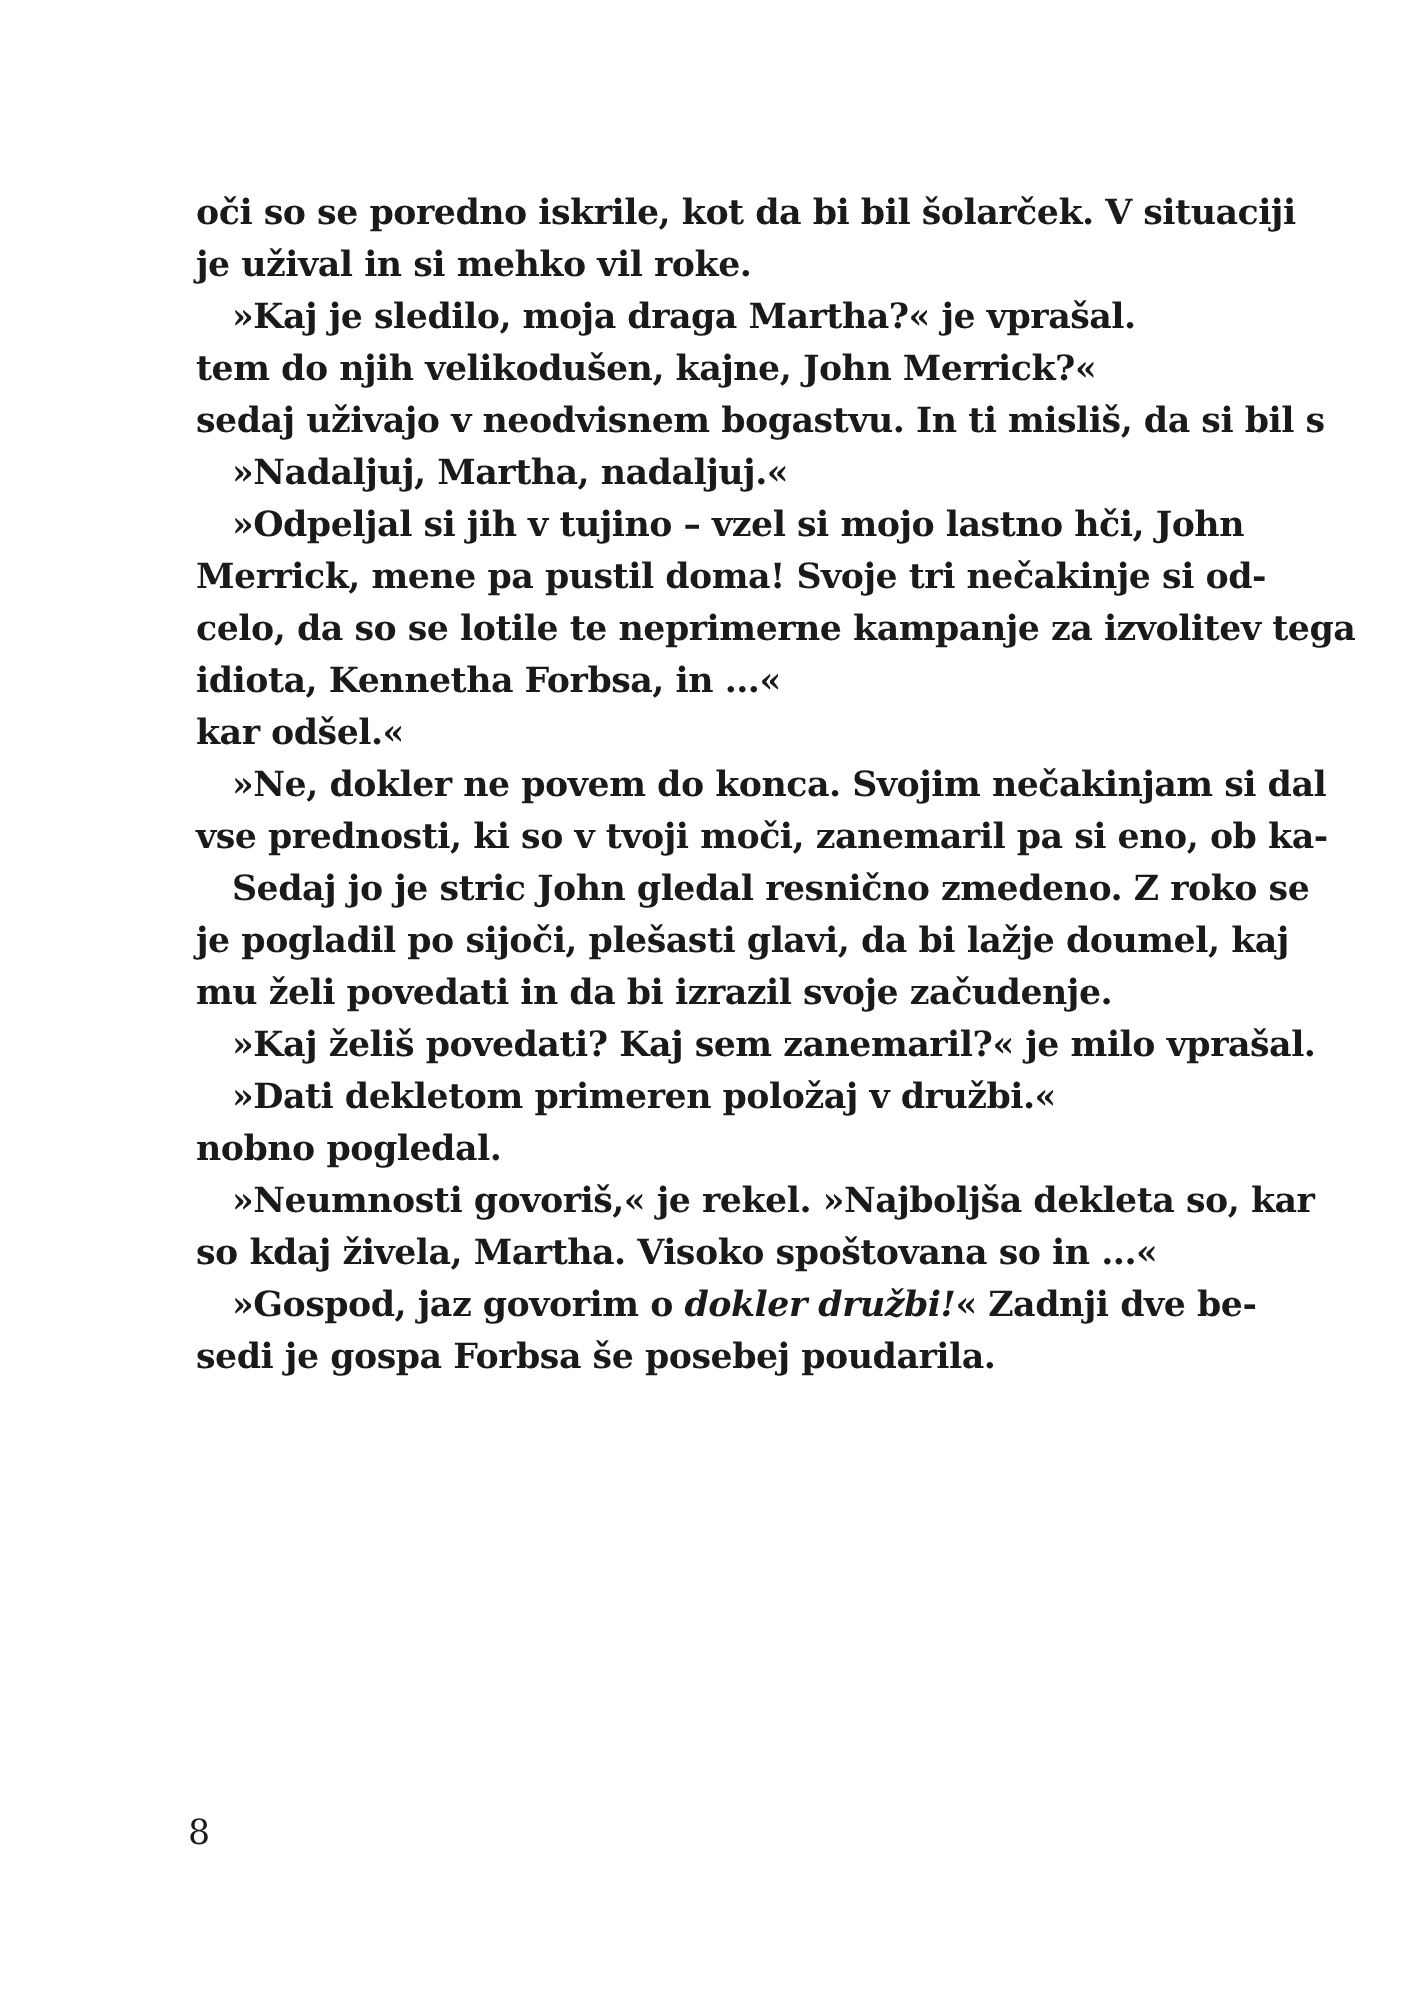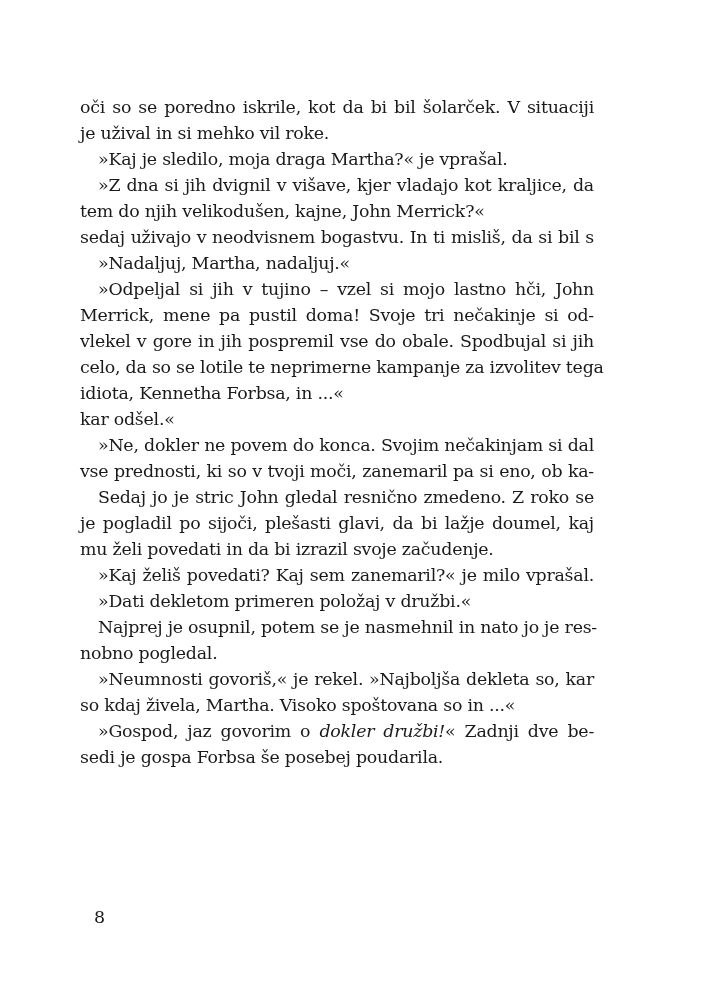--- a/index.html
+++ b/index.html
@@ -10,23 +10,24 @@
     body {
       width: 704px;
       height: 1000px;
       position: relative;
       overflow: hidden;
       font-family: "DejaVu Serif", "Liberation Serif", serif;
       color: #1a1a1a;
     }
     .page {
       position: absolute;
-      left: 80px;
+      left: 98px;
       top: 94px;
       width: 514px;
+      font-weight: bold;
     }
     .line {
       display: block;
       height: 26px;
       line-height: 26px;
       font-size: 17.4px;
       white-space: nowrap;
       text-align: justify;
       text-align-last: justify;
       letter-spacing: -0.25px;
@@ -47,38 +48,35 @@
     }
   </style>
 </head>
 <body>
 
 <div class="page">
   <div id="lines">
       <span class="line">oči so se poredno iskrile, kot da bi bil šolarček. V situaciji</span>
       <span class="line last">je užival in si mehko vil roke.</span>
       <span class="line indent last">»Kaj je sledilo, moja draga Martha?« je vprašal.</span>
-      <span class="line indent">»Z dna si jih dvignil v višave, kjer vladajo kot kraljice, da</span>
       <span class="line last">tem do njih velikodušen, kajne, John Merrick?«</span>
       <span class="line">sedaj uživajo v neodvisnem bogastvu. In ti misliš, da si bil s</span>
       <span class="line indent last">»Nadaljuj, Martha, nadaljuj.«</span>
       <span class="line indent">»Odpeljal si jih v tujino – vzel si mojo lastno hči, John</span>
       <span class="line">Merrick, mene pa pustil doma! Svoje tri nečakinje si od-</span>
-      <span class="line">vlekel v gore in jih pospremil vse do obale. Spodbujal si jih</span>
       <span class="line">celo, da so se lotile te neprimerne kampanje za izvolitev tega</span>
       <span class="line last">idiota, Kennetha Forbsa, in ...«</span>
       <span class="line last">kar odšel.«</span>
       <span class="line indent">»Ne, dokler ne povem do konca. Svojim nečakinjam si dal</span>
       <span class="line">vse prednosti, ki so v tvoji moči, zanemaril pa si eno, ob ka-</span>
       <span class="line indent">Sedaj jo je stric John gledal resnično zmedeno. Z roko se</span>
       <span class="line">je pogladil po sijoči, plešasti glavi, da bi lažje doumel, kaj</span>
       <span class="line last">mu želi povedati in da bi izrazil svoje začudenje.</span>
       <span class="line indent">»Kaj želiš povedati? Kaj sem zanemaril?« je milo vprašal.</span>
       <span class="line indent last">»Dati dekletom primeren položaj v družbi.«</span>
-      <span class="line indent">Najprej je osupnil, potem se je nasmehnil in nato jo je res-</span>
       <span class="line last">nobno pogledal.</span>
       <span class="line indent">»Neumnosti govoriš,« je rekel. »Najboljša dekleta so, kar</span>
       <span class="line last">so kdaj živela, Martha. Visoko spoštovana so in ...«</span>
     </div>
   <span class="line indent"><span>»Gospod, jaz govorim o </span><em>dokler družbi!</em><span>« Zadnji dve be-</span></span>
   <span class="line last">sedi je gospa Forbsa še posebej poudarila.</span>
 </div>
 
 <div class="page-number">8</div>
 

